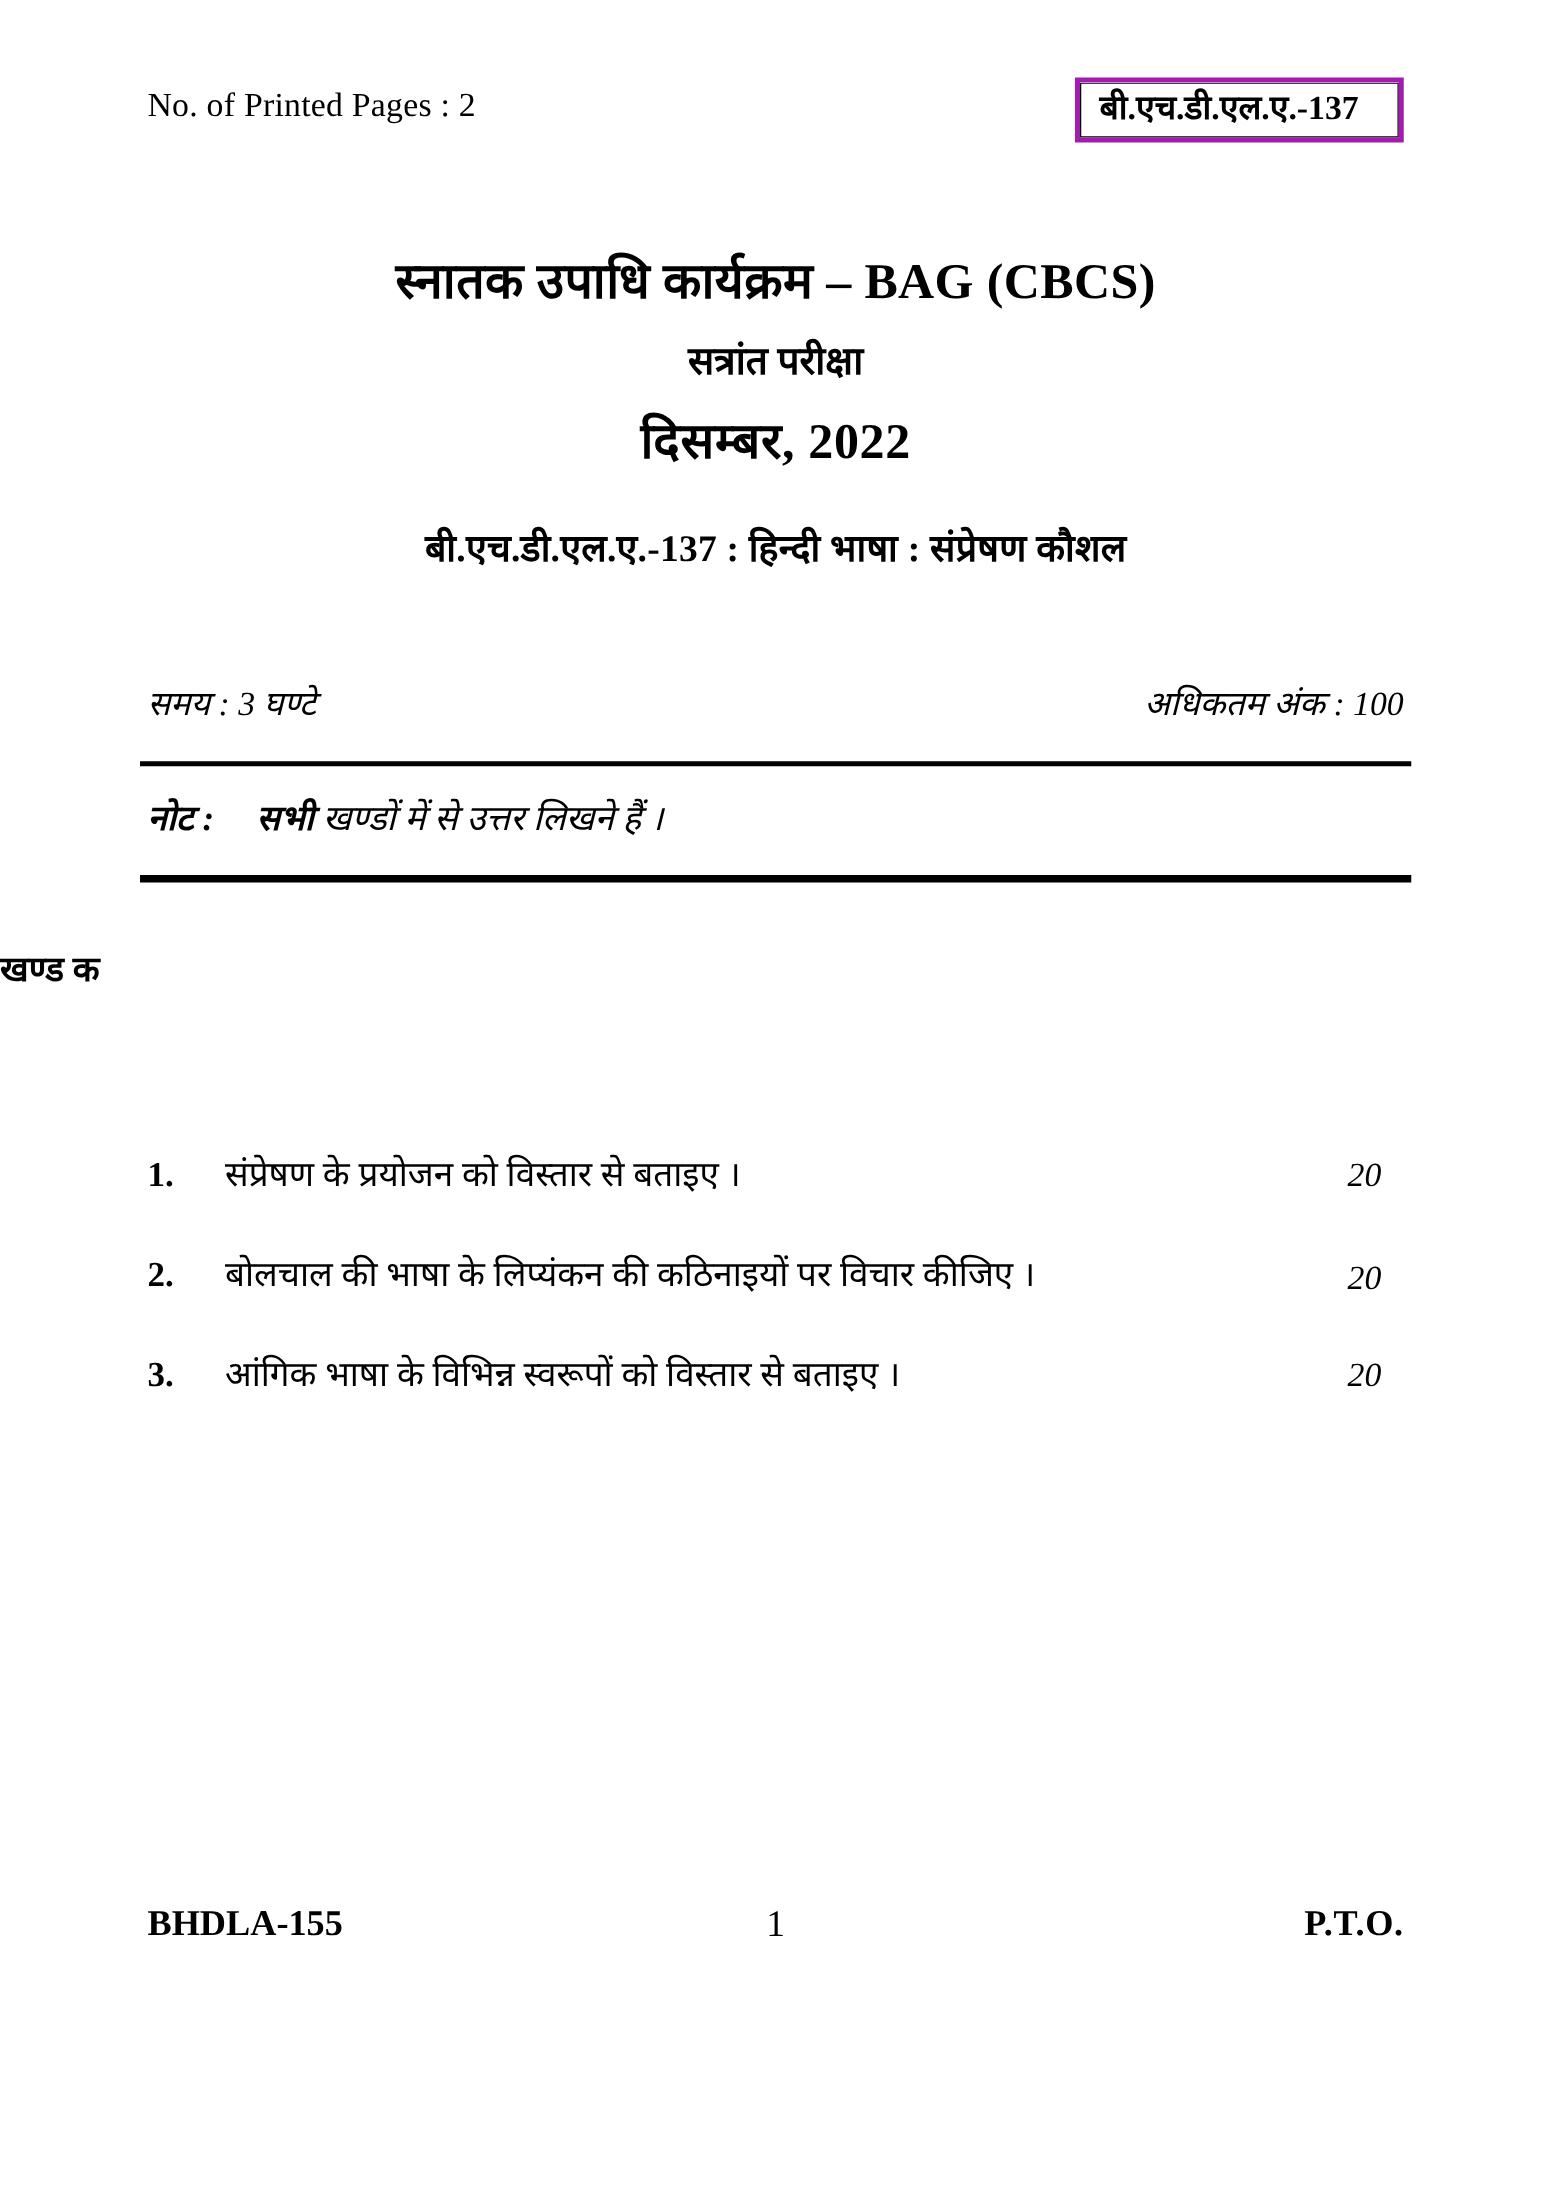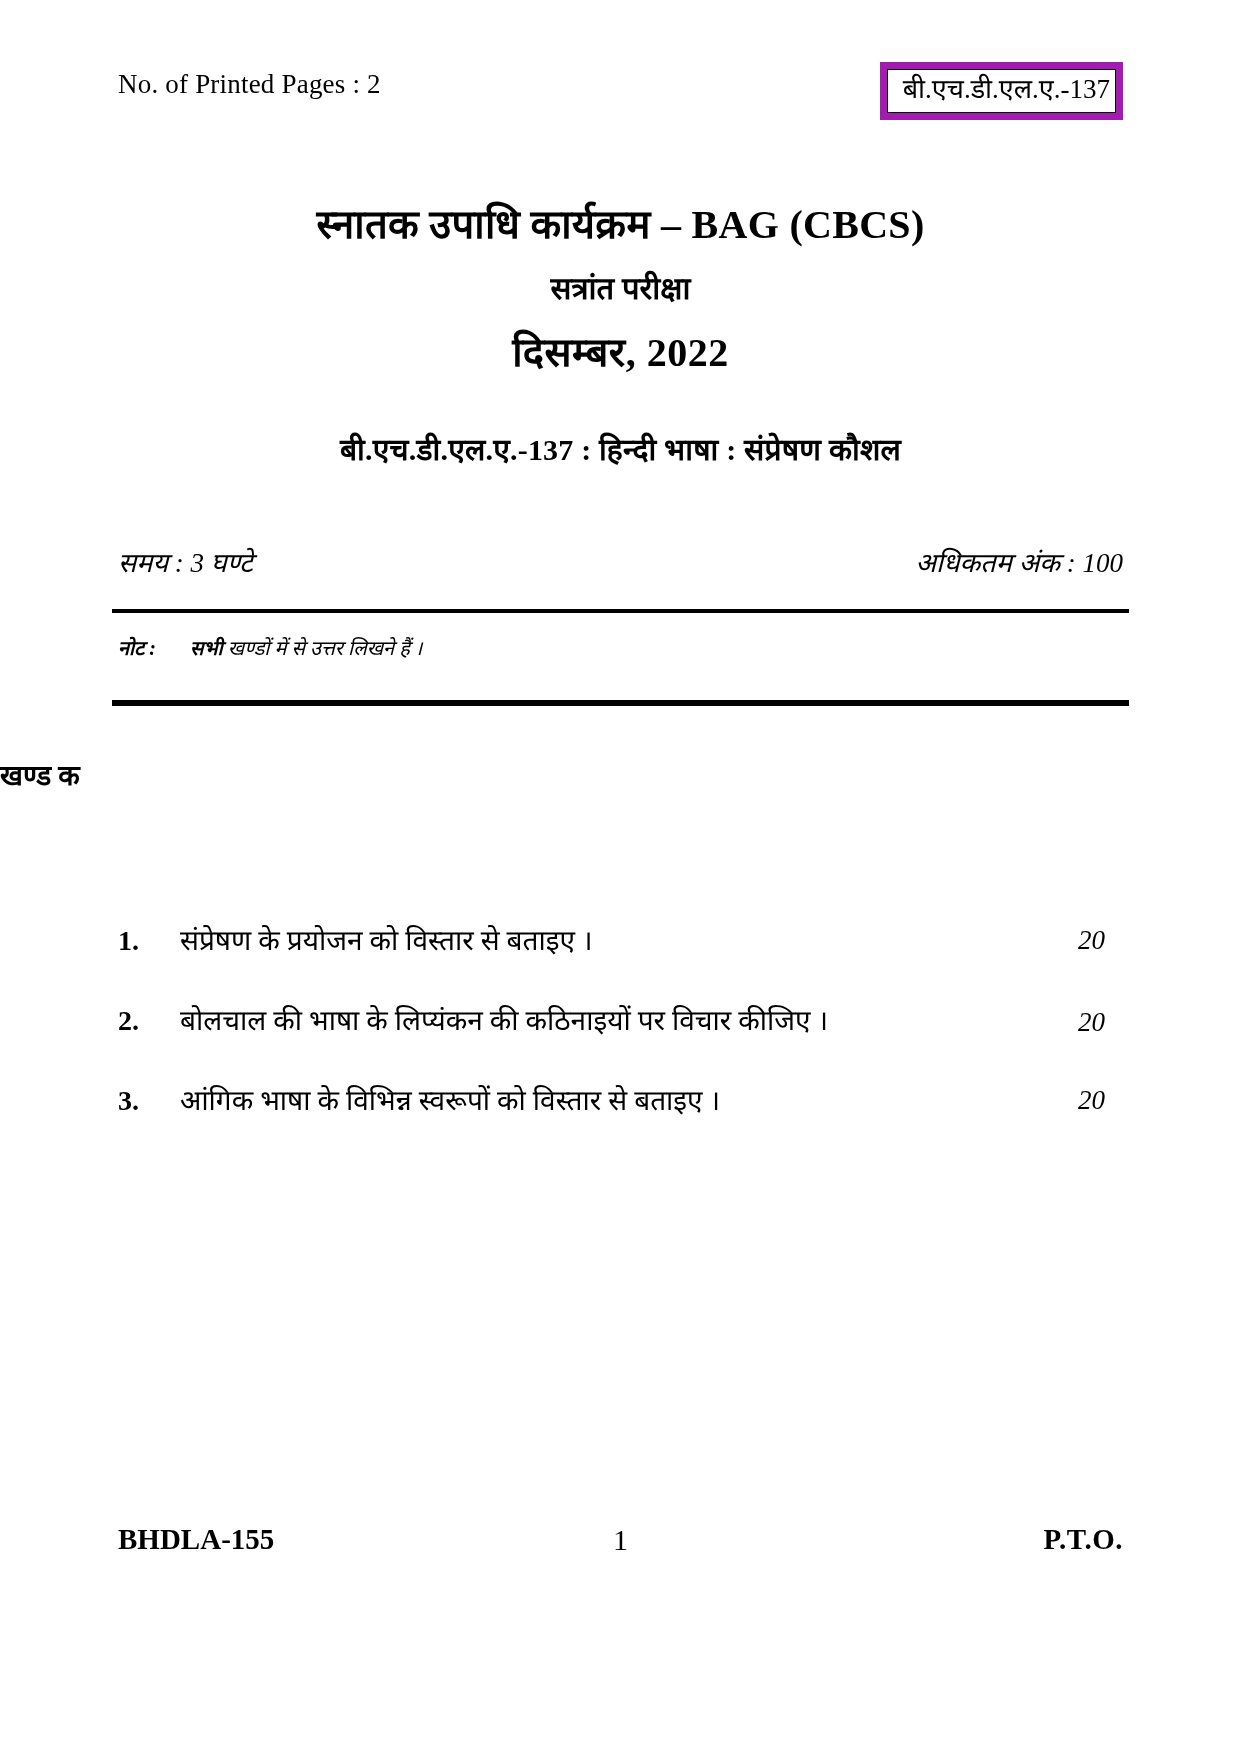--- a/index.html
+++ b/index.html
@@ -35,24 +35,24 @@
   }
   .printed-pages {
     font-family: "Liberation Serif", "DejaVu Serif", serif;
     font-size: 27px;
     letter-spacing: 0.2px;
     white-space: nowrap;
     line-height: 1.1;
     padding-top: 8px;
   }
   .code-box {
-    border: 7px solid #a21caf;
-    padding: 5px 6px 8px 16px;
+    border: 4px solid #a21caf;
+    padding: 5px 32px 8px 16px;
     font-family: "Liberation Serif", "DejaVu Serif", serif;
-    font-weight: normal;
+    font-weight: bold;
     font-size: 27px;
     line-height: 1.15;
     white-space: nowrap;
     box-shadow: 0 0 0 1px #000 inset;
   }
 
   
   .title-block {
     position: absolute;
     top: 198px;
@@ -74,21 +74,21 @@
   }
   .title-line-3 {
     font-size: 40px;
     font-weight: bold;
     line-height: 1.35;
     margin-top: 16px;
     letter-spacing: 0.5px;
   }
   .course-title {
     position: absolute;
-    top: 428px;
+    top: 417px;
     left: 0;
     width: 100%;
     text-align: center;
     font-size: 30px;
     font-weight: bold;
     letter-spacing: 0.2px;
     white-space: nowrap;
   }
 
   
@@ -123,21 +123,21 @@
   #rule-bottom { top: 700px; }
 
   
   .note-row {
     position: absolute;
     top: 634px;
     left: 118px;
     right: 118px;
     display: flex;
     align-items: flex-start;
-    font-size: 20px;
+    font-size: 28px;
   }
   .note-label {
     font-style: italic;
     font-weight: bold;
     white-space: nowrap;
     margin-right: 34px;
   }
   .note-text {
     font-style: italic;
   }

